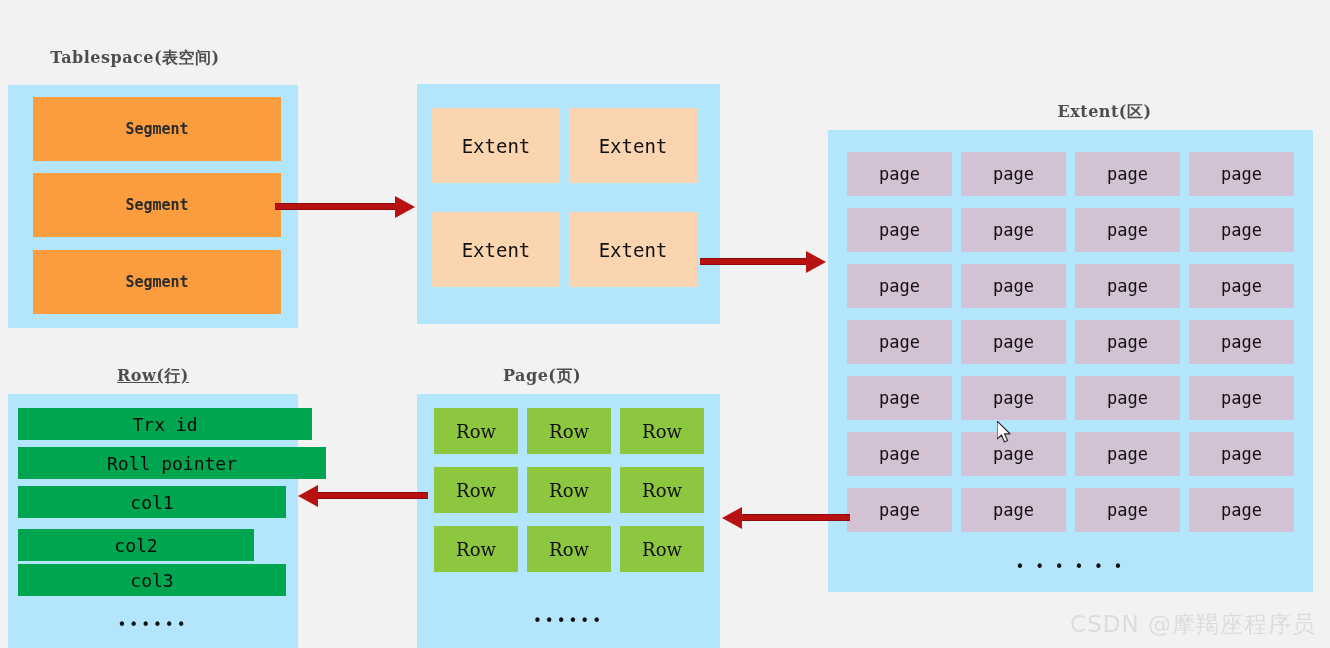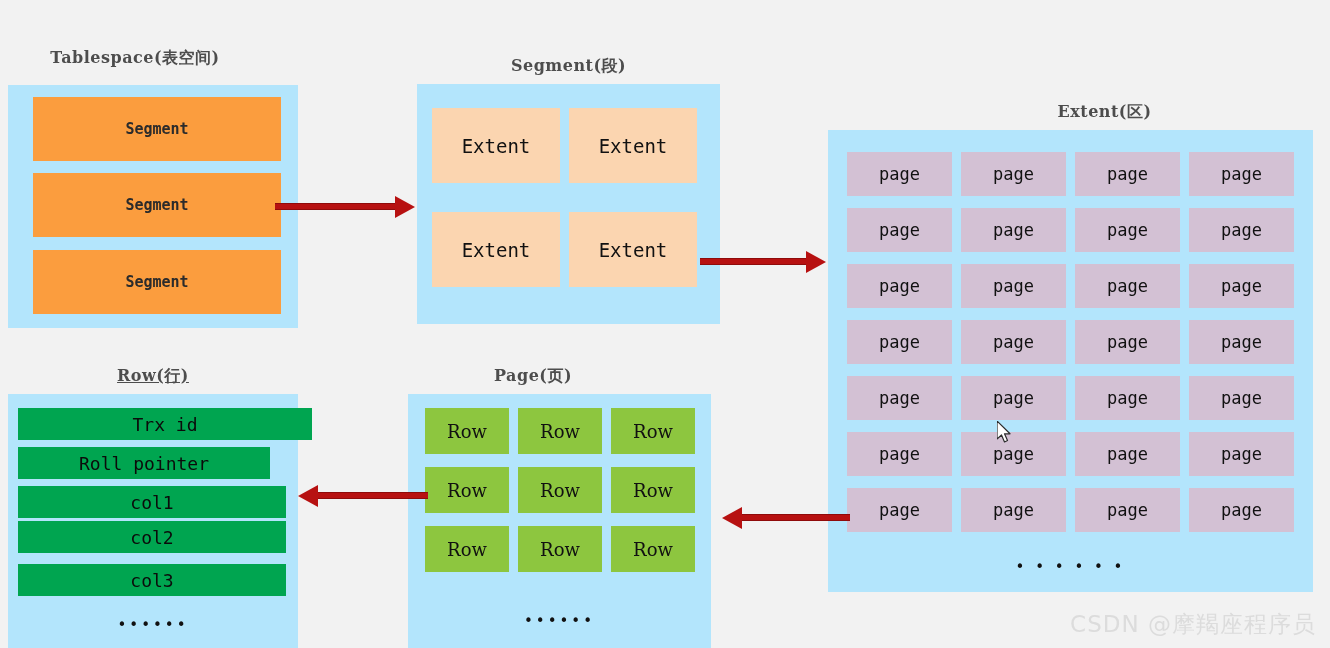--- a/index.html
+++ b/index.html
@@ -101,21 +101,20 @@
   <div class="grp" style="left:8px;top:48px;width:254px;height:280px;">
     <div class="grp-title" style="top:0;">Tablespace(表空间)</div>
     <div class="panel" style="left:0;top:37px;width:290px;height:243px;">
       <div class="cell cell-segment" style="left:25px;top:12px;width:248px;height:64px;">Segment</div>
       <div class="cell cell-segment" style="left:25px;top:88px;width:248px;height:64px;">Segment</div>
       <div class="cell cell-segment" style="left:25px;top:165px;width:248px;height:64px;">Segment</div>
     </div>
   </div>
 
   <div class="grp" style="left:417px;top:56px;width:303px;height:270px;">
-    <div class="grp-title" style="top:0;">Segment(段)</div>
     <div class="panel" style="left:0;top:28px;width:303px;height:240px;">
       <div class="cell cell-extent" style="left:15px;top:24px;width:128px;height:75px;">Extent</div>
       <div class="cell cell-extent" style="left:152px;top:24px;width:128px;height:75px;">Extent</div>
       <div class="cell cell-extent" style="left:15px;top:128px;width:128px;height:75px;">Extent</div>
       <div class="cell cell-extent" style="left:152px;top:128px;width:128px;height:75px;">Extent</div>
     </div>
   </div>
 
   <div class="grp" style="left:828px;top:102px;width:553px;height:490px;">
     <div class="grp-title" style="top:0;">Extent(区)</div>
@@ -157,29 +156,29 @@
       <div class="cell cell-page" style="left:361px;top:358px;width:105px;height:44px;">page</div>
 
       <div class="dots" style="top:428px;">• • • • • •</div>
     </div>
   </div>
 
   <div class="grp" style="left:8px;top:366px;width:290px;height:282px;">
     <div class="grp-title" style="top:0;text-decoration:underline;">Row(行)</div>
     <div class="panel" style="left:0;top:28px;width:290px;height:254px;">
       <div class="cell cell-field" style="left:10px;top:14px;width:294px;height:32px;">Trx id</div>
-      <div class="cell cell-field" style="left:10px;top:53px;width:252px;height:32px;">Roll pointer</div>
+      <div class="cell cell-field" style="left:10px;top:53px;width:308px;height:32px;">Roll pointer</div>
       <div class="cell cell-field" style="left:10px;top:92px;width:268px;height:32px;">col1</div>
-      <div class="cell cell-field" style="left:10px;top:127px;width:268px;height:32px;">col2</div>
+      <div class="cell cell-field" style="left:10px;top:135px;width:236px;height:32px;">col2</div>
       <div class="cell cell-field" style="left:10px;top:170px;width:268px;height:32px;">col3</div>
       <div class="dots" style="top:222px;">••••••</div>
     </div>
   </div>
 
-  <div class="grp" style="left:408px;top:366px;width:250px;height:282px;">
+  <div class="grp" style="left:417px;top:366px;width:250px;height:282px;">
     <div class="grp-title" style="top:0;">Page(页)</div>
     <div class="panel" style="left:0;top:28px;width:303px;height:254px;">
       <div class="cell cell-row" style="left:17px;top:14px;width:84px;height:46px;">Row</div>
       <div class="cell cell-row" style="left:110px;top:14px;width:84px;height:46px;">Row</div>
       <div class="cell cell-row" style="left:203px;top:14px;width:84px;height:46px;">Row</div>
 
       <div class="cell cell-row" style="left:17px;top:73px;width:84px;height:46px;">Row</div>
       <div class="cell cell-row" style="left:110px;top:73px;width:84px;height:46px;">Row</div>
       <div class="cell cell-row" style="left:203px;top:73px;width:84px;height:46px;">Row</div>
 

